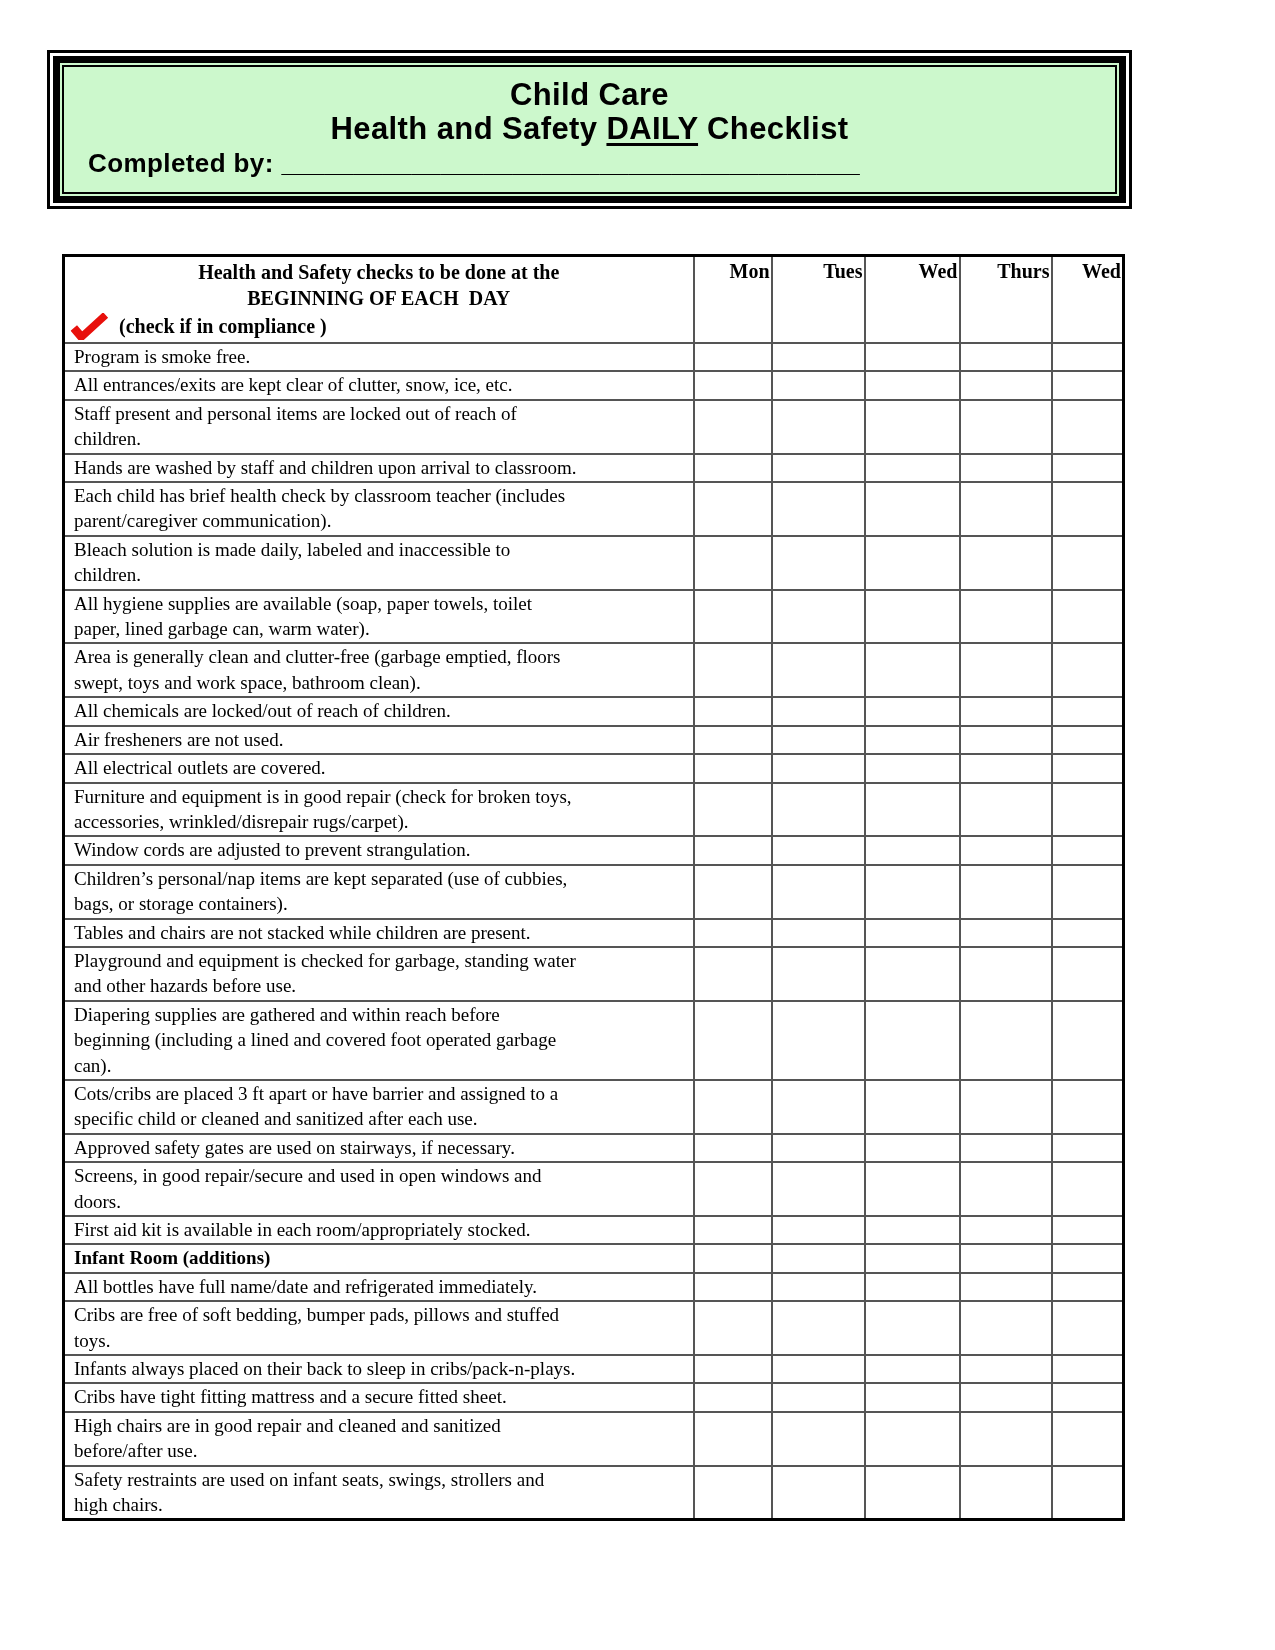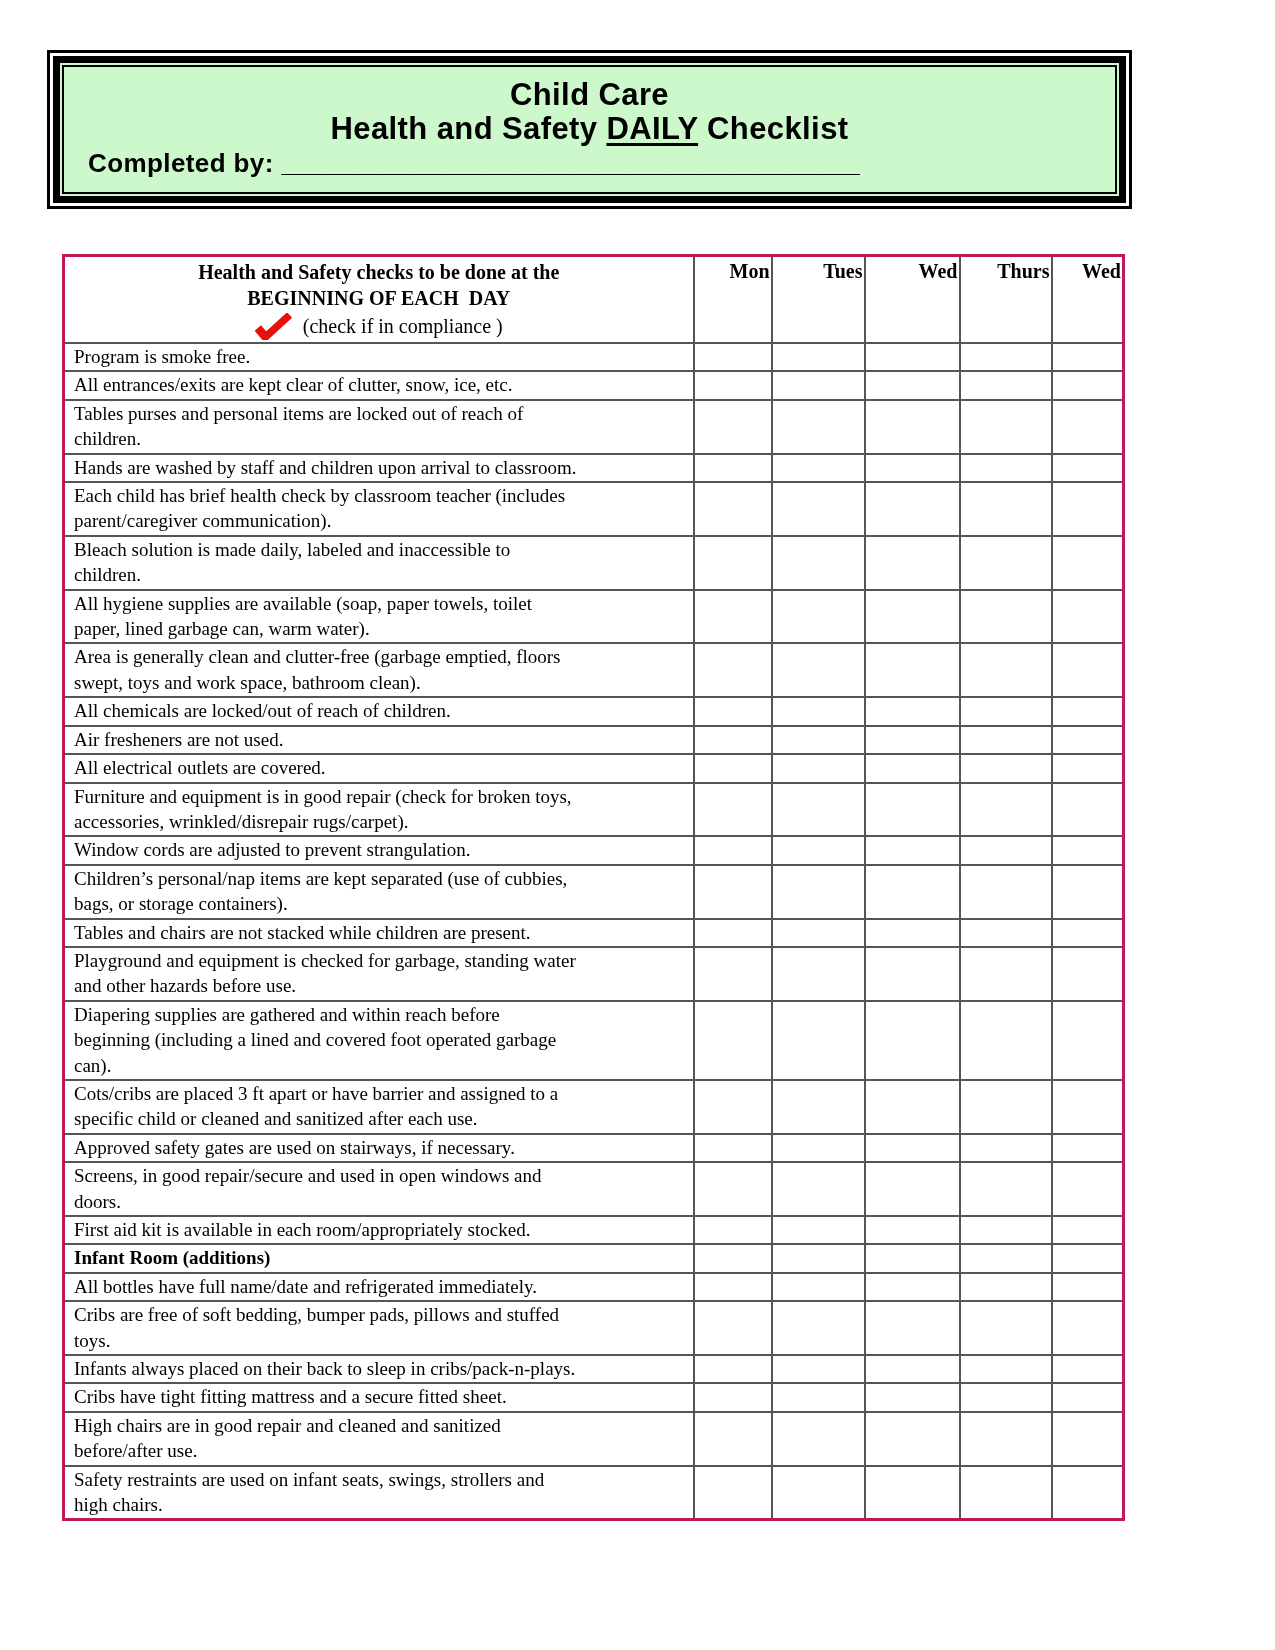--- a/index.html
+++ b/index.html
@@ -35,43 +35,43 @@
   .classroom-line { padding-left:32px; }
   .completed-line { padding-left:14px; }
   .blank-line { letter-spacing:0; }
 
   
   .checklist-table {
     position:absolute; left:62px; top:254px;
     border-collapse:collapse; table-layout:fixed;
     font-size:19px;
   }
-  .checklist-table { border:3px solid #be185d; }
+  .checklist-table { border:3px solid #000000; }
   .checklist-table td, .checklist-table th { border:2px solid #555555; }
 
   col.c-item  { width:630px; }
   col.c-mon   { width:78px;  }
   col.c-tues  { width:93px;  }
   col.c-wed   { width:95px;  }
   col.c-thurs { width:92px;  }
   col.c-fri   { width:72px;  }
 
   th.item-head {
     vertical-align:top; text-align:center;
     font-size:20px; font-weight:bold;
     line-height:26px; padding:2px 6px 2px 6px;
     height:78px;
   }
   th.day-head {
     vertical-align:top; text-align:right;
     font-size:20px; font-weight:bold; padding-top:3px;
   }
   .check-line {
-    display:flex; justify-content:center; align-items:center;
-    gap:12px; font-weight:normal;
+    display:flex; align-items:center;
+    gap:12px; font-weight:bold;
   }
   .check-svg { transform:skewX(-8deg); flex:0 0 auto; margin-top:2px; }
 
   td.item-cell {
     vertical-align:top;
     white-space:pre-wrap;
     line-height:25.4px;
     padding:0 4px 1px 9px;
   }
   td.item-cell.bold { font-weight:bold; }
@@ -133,21 +133,21 @@
         </tr>
         <tr>
           <td class="item-cell">All entrances/exits are kept clear of clutter, snow, ice, etc.</td>
           <td class="day-cell"></td>
           <td class="day-cell"></td>
           <td class="day-cell"></td>
           <td class="day-cell"></td>
           <td class="day-cell"></td>
         </tr>
         <tr>
-          <td class="item-cell">Tables purses and personal items are locked out of reach of
+          <td class="item-cell">Staff present and personal items are locked out of reach of
 children.</td>
           <td class="day-cell"></td>
           <td class="day-cell"></td>
           <td class="day-cell"></td>
           <td class="day-cell"></td>
           <td class="day-cell"></td>
         </tr>
         <tr>
           <td class="item-cell">Hands are washed by staff and children upon arrival to classroom.</td>
           <td class="day-cell"></td>

